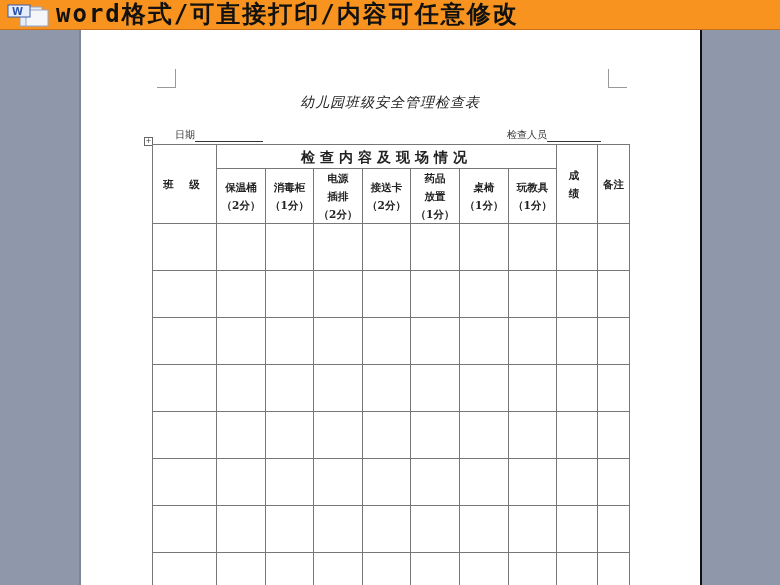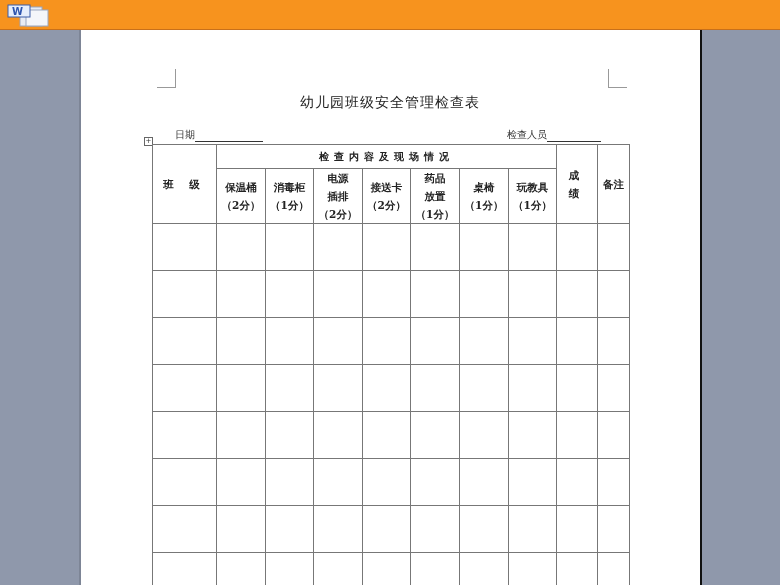--- a/index.html
+++ b/index.html
@@ -6,41 +6,42 @@
   body{width:780px;height:585px;position:relative;overflow:hidden;background:#8f98ab;font-family:"DejaVu Sans",sans-serif;}
   .banner{position:absolute;left:0;top:0;width:780px;height:29px;background:#f7931e;border-bottom:1px solid #c8701a;}
   .banner .word-icon{position:absolute;left:6px;top:3px;width:44px;height:24px;}
   .banner .title{position:absolute;left:56px;top:0;height:29px;line-height:29px;font-size:24px;font-weight:bold;color:#111;letter-spacing:2px;white-space:nowrap;font-family:"DejaVu Sans Mono","DejaVu Sans",monospace;}
   .pane-left{position:absolute;left:0;top:30px;width:79px;height:555px;background:#8f98ab;border-right:2px solid #7d8596;}
   .pane-right{position:absolute;left:700px;top:30px;width:80px;height:555px;background:#8f98ab;border-left:2px solid #111;}
   .page{position:absolute;left:81px;top:30px;width:619px;height:555px;background:#fff;}
   .corner{position:absolute;width:18px;height:18px;border-color:#999;border-style:solid;}
   .corner.tl{left:157px;top:69px;border-width:0 1px 1px 0;}
   .corner.tr{left:608px;top:69px;border-width:0 0 1px 1px;}
-  .doc-title{position:absolute;left:0;width:780px;top:94px;text-align:center;font-size:14px;color:#222;letter-spacing:1px;}
+  .doc-title{position:absolute;left:0;width:780px;top:94px;text-align:center;font-size:14px;color:#222;letter-spacing:1px;font-style:italic;}
   .field{position:absolute;top:128px;font-size:10px;color:#333;}
   .field .line{display:inline-block;border-bottom:1px solid #333;height:11px;vertical-align:bottom;}
   .move-handle{position:absolute;left:144px;top:137px;width:7px;height:7px;border:1px solid #666;font-size:7px;line-height:7px;text-align:center;color:#333;}
   table{position:absolute;left:152px;top:144px;border-collapse:collapse;table-layout:fixed;}
   td,th{border:1.5px solid #777;padding:0;text-align:center;vertical-align:middle;font-family:"DejaVu Serif",serif;font-size:10.5px;font-weight:bold;color:#222;line-height:18px;}
-  th.group{height:23px;letter-spacing:5px;font-size:10px;}
+  th.group{height:23px;letter-spacing:5px;font-size:14px;}
   tr.sub th{height:47px;}
   td{height:46px;}
   .spaced{letter-spacing:6px;}
 </style>
 </head>
 <body>
 
 <div class="banner">
   <svg class="word-icon" viewBox="0 0 44 24">
     <rect x="14" y="4" width="22" height="19" fill="#e8ecf4" stroke="#9aa6bd"></rect>
     <rect x="20" y="7" width="22" height="16" fill="#f4f6fa" stroke="#9aa6bd"></rect>
     <rect x="2" y="2" width="22" height="12" fill="#e6eefc" stroke="#3b5ca8"></rect>
     <text x="6" y="12" font-size="10" font-weight="bold" fill="#2f56b0" font-family="DejaVu Sans, sans-serif">W</text>
   </svg>
+  <div class="title">word格式/可直接打印/内容可任意修改</div>
 </div>
 
 <div class="pane-left"></div>
 <div class="page"></div>
 <div class="pane-right"></div>
 
 <div class="corner tl"></div>
 <div class="corner tr"></div>
 
 <div class="doc-title">幼儿园班级安全管理检查表</div>

